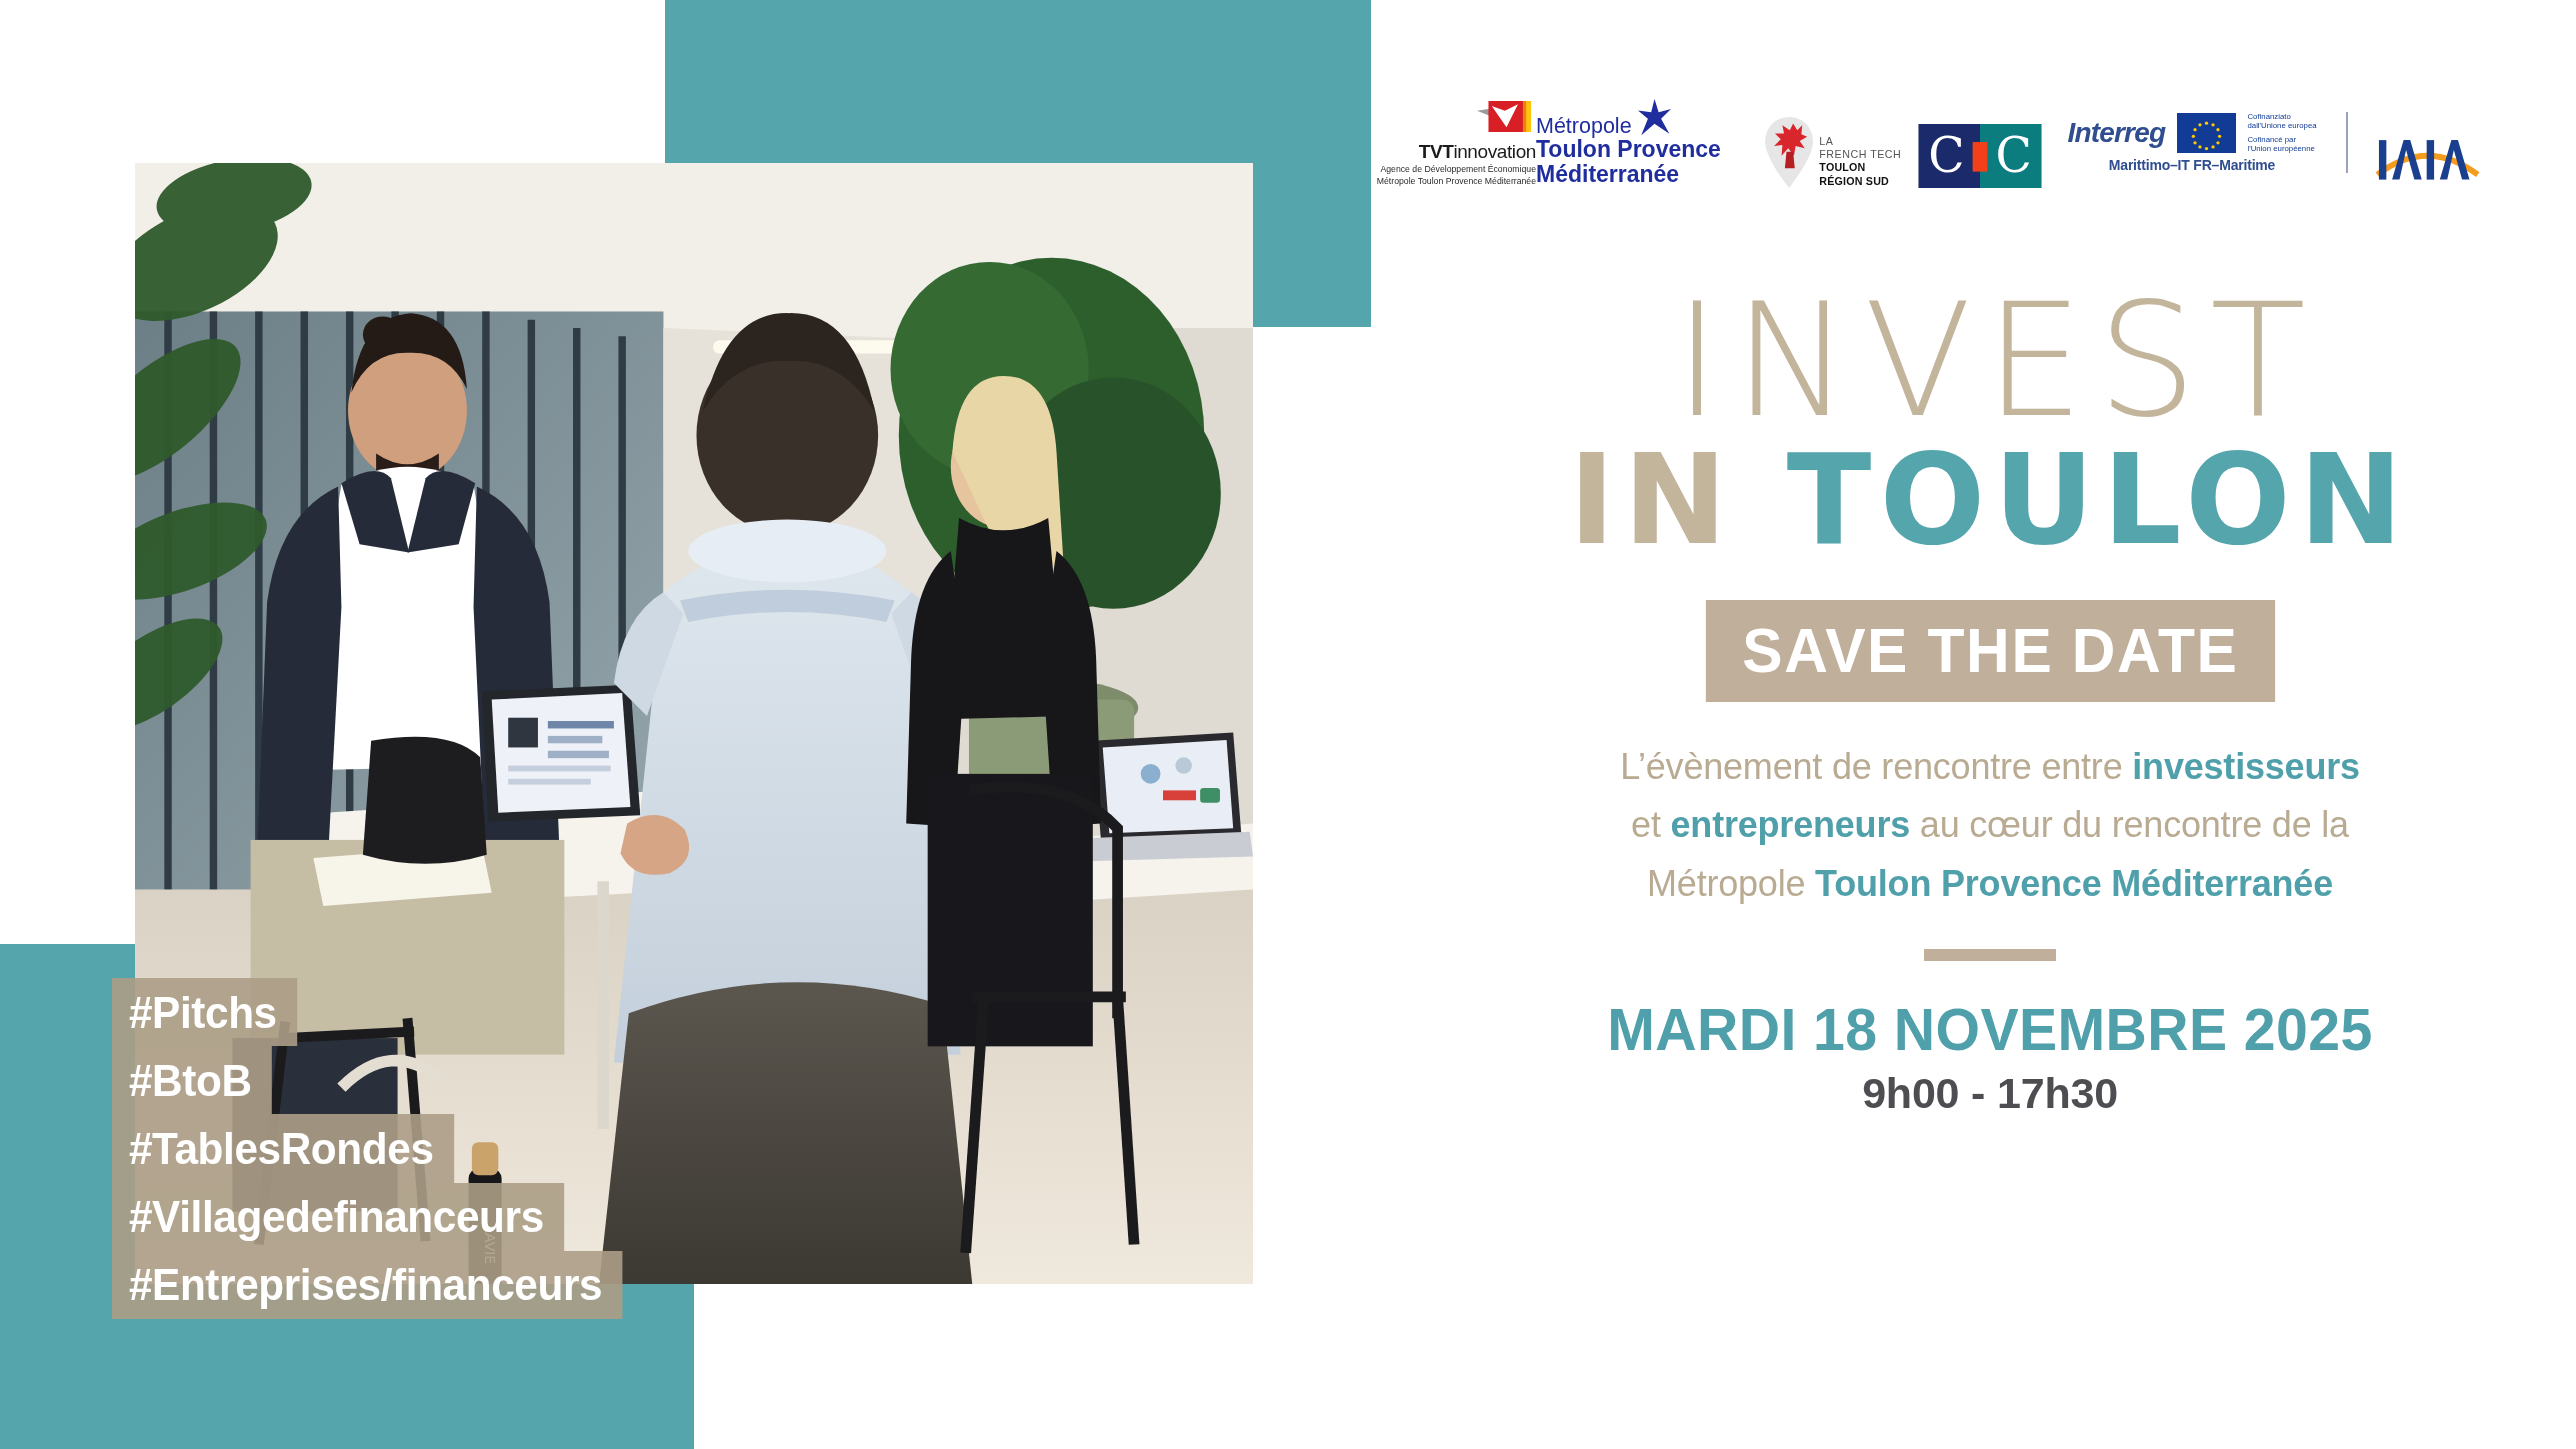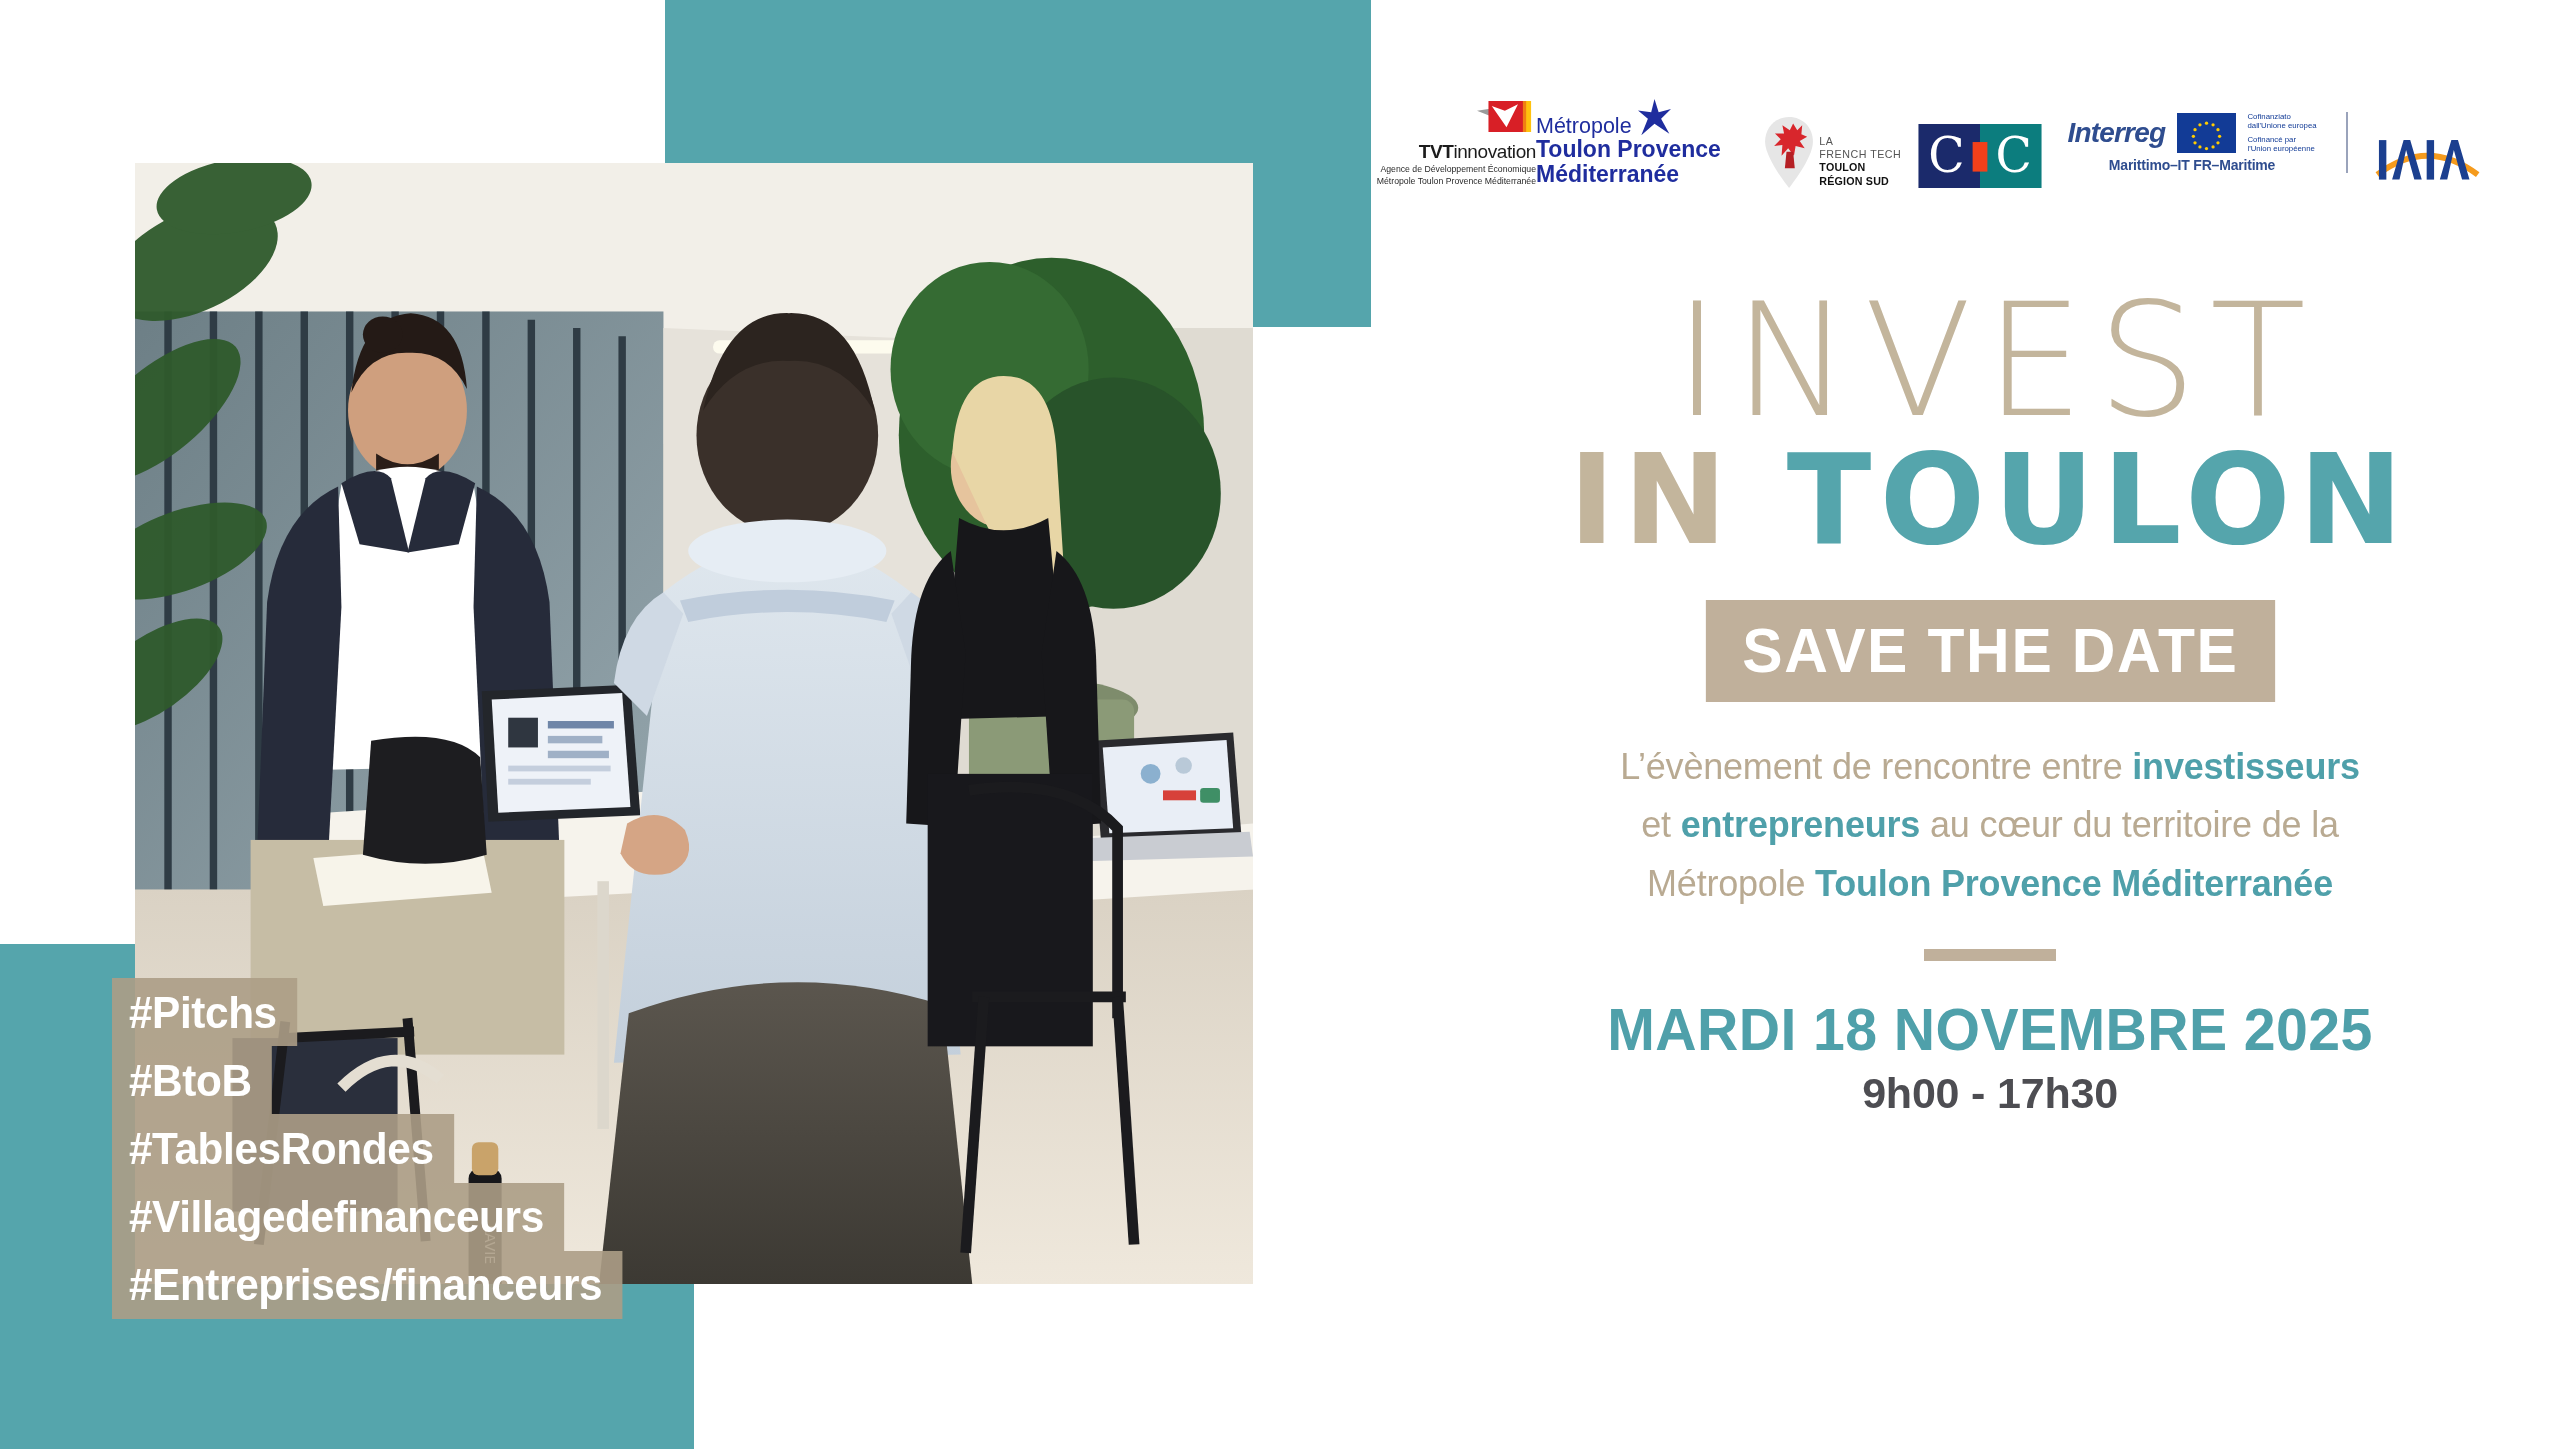--- a/index.html
+++ b/index.html
@@ -483,21 +483,21 @@
       <span class="title-toulon">TOULON</span>
     </div>
 
     <div class="savebar">SAVE THE DATE</div>
 
     <div class="desc">
       <div>
         <span>L’évènement de rencontre entre </span><b>investisseurs</b>
       </div>
       <div>
-        <span>et </span><b>entrepreneurs</b><span> au cœur du territoire de la</span>
+        <span>et </span><b>entrepreneurs</b><span> au cœur du rencontre de la</span>
       </div>
       <div>
         <span>Métropole </span><b>Toulon Provence Méditerranée</b>
       </div>
     </div>
 
     <div class="rule"></div>
 
     <div class="date">MARDI 18 NOVEMBRE 2025</div>
     <div class="hours">9h00 - 17h30</div>

